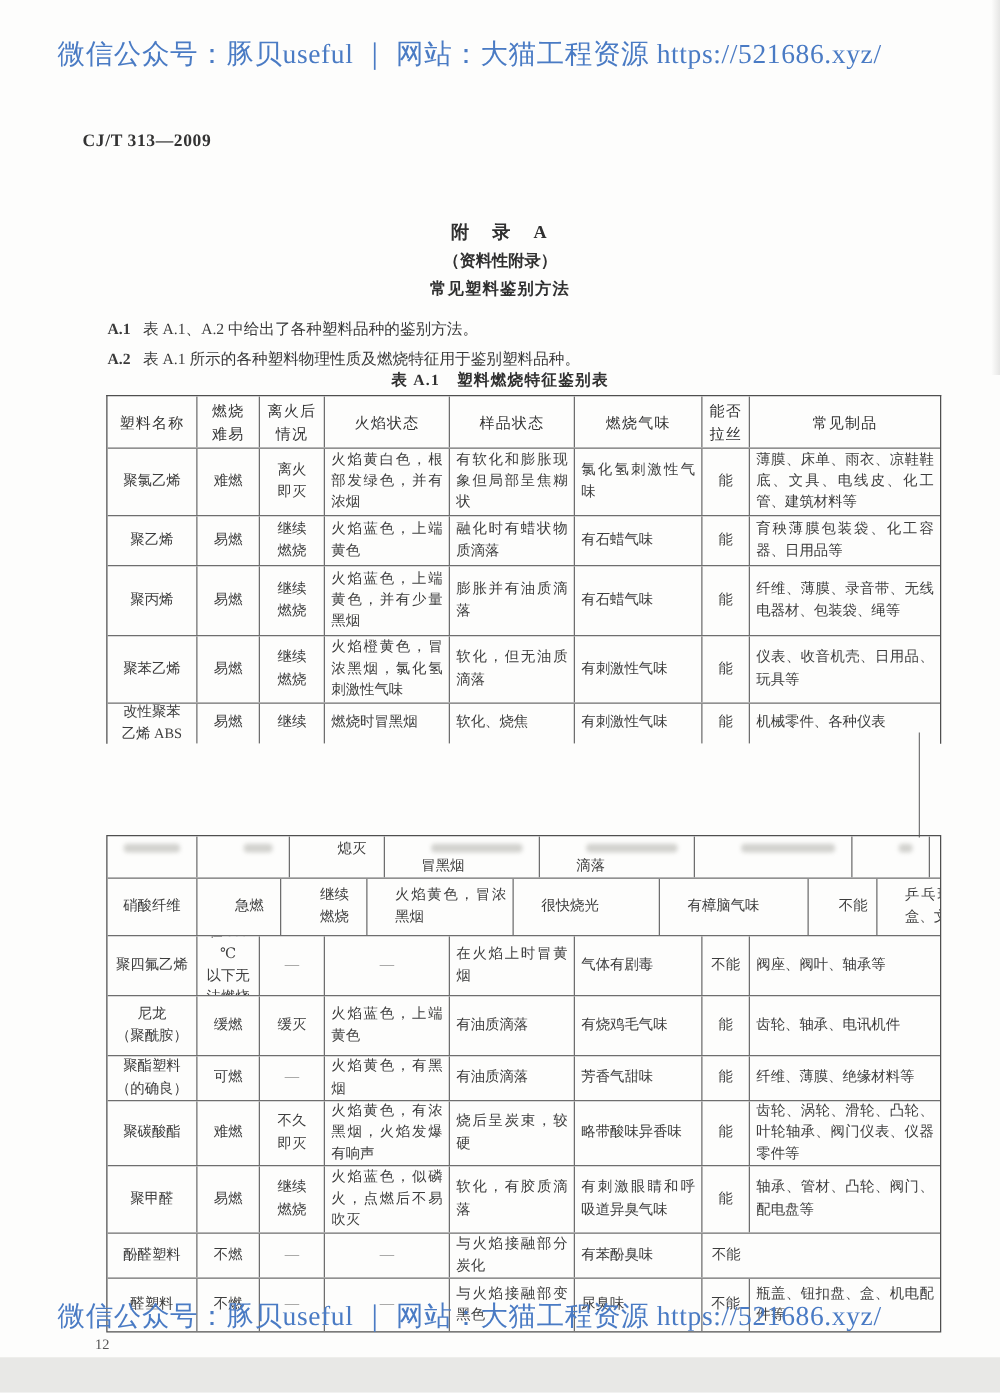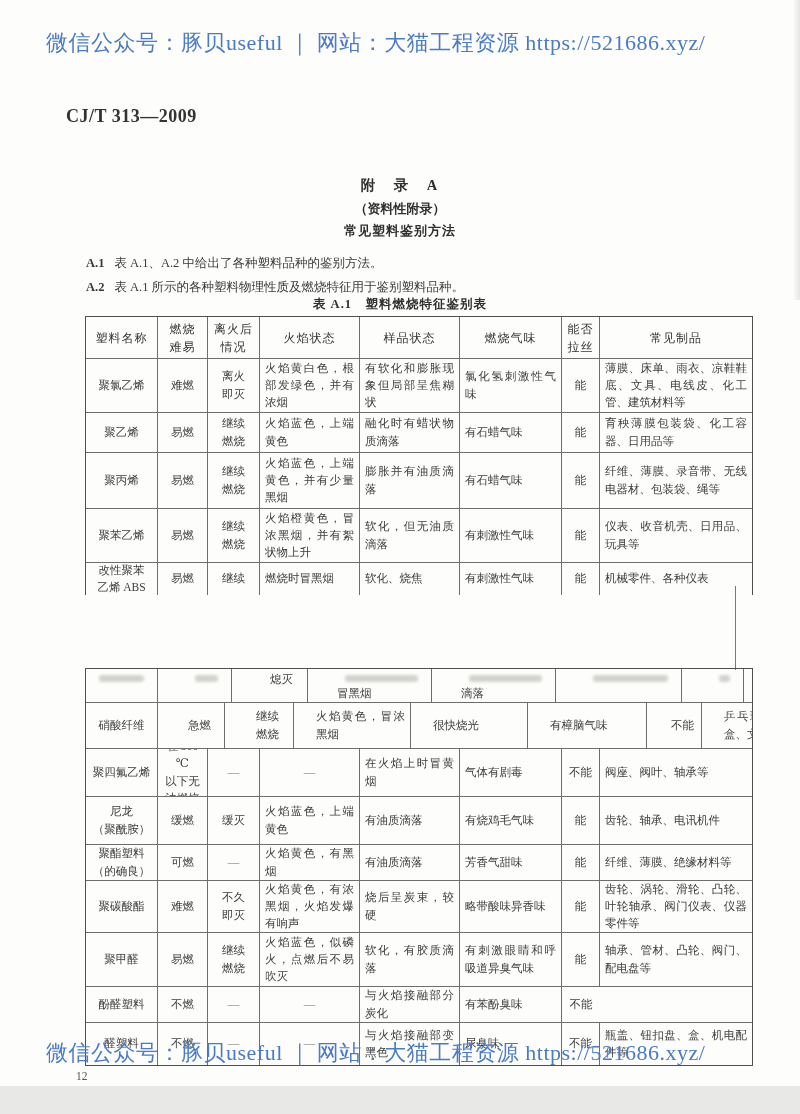--- a/index.html
+++ b/index.html
@@ -10,21 +10,21 @@
     font-family:"Liberation Serif","DejaVu Serif",serif;
     color:#3c3c3c;
   }
   .watermark {
     position:absolute; left:46px; width:712px;
     font-size:22px; letter-spacing:0.5px; white-space:nowrap;
     color:#4a7bc4;
   }
   .wm-top { top:28px; }
   .wm-bottom { top:1038px; z-index:5; }
-  .doc-code { position:absolute; left:66px; top:106px; font-size:18px; font-weight:bold; color:#333; letter-spacing:0.5px; }
+  .doc-code { position:absolute; left:66px; top:106px; font-size:14px; font-weight:bold; color:#333; letter-spacing:0.5px; }
   .center-block { position:absolute; left:0; width:800px; text-align:center; color:#303030; }
   .appendix-title { top:176px; font-size:14.5px; font-weight:bold; letter-spacing:2px; }
   .appendix-sub { top:200px; font-size:13px; font-weight:bold; }
   .appendix-head { top:222px; font-size:13px; font-weight:bold; letter-spacing:1px; }
   .para { position:absolute; left:86px; width:670px; font-size:12.5px; color:#3a3a3a; }
   .para b { font-weight:bold; margin-right:10px; }
   .p1 { top:255px; } .p2 { top:279px; }
   .tbl-title { top:296px; font-size:12.5px; font-weight:bold; letter-spacing:1px; }
 
   .tseg { position:absolute; left:85px; width:668px; border:1px solid #4f4f4f; overflow:hidden; background:transparent; }
@@ -188,21 +188,21 @@
           <span>聚苯乙烯</span>
         </div>
         <div class="td center">
           <span>易燃</span>
         </div>
         <div class="td center">
           <span>继续
 燃烧</span>
         </div>
         <div class="td left">
-          <span>火焰橙黄色，冒浓黑烟，并有絮状物上升</span>
+          <span>火焰橙黄色，冒浓黑烟，氯化氢刺激性气味</span>
         </div>
         <div class="td left">
           <span>软化，但无油质滴落</span>
         </div>
         <div class="td left">
           <span>有刺激性气味</span>
         </div>
         <div class="td center">
           <span>能</span>
         </div>

